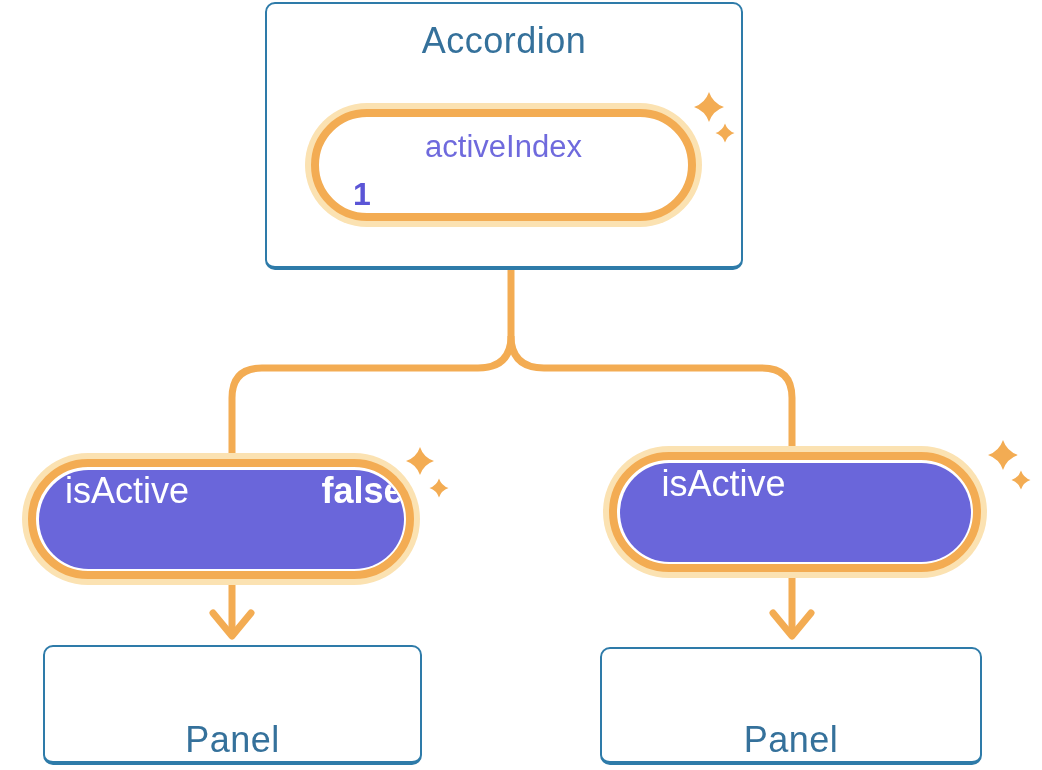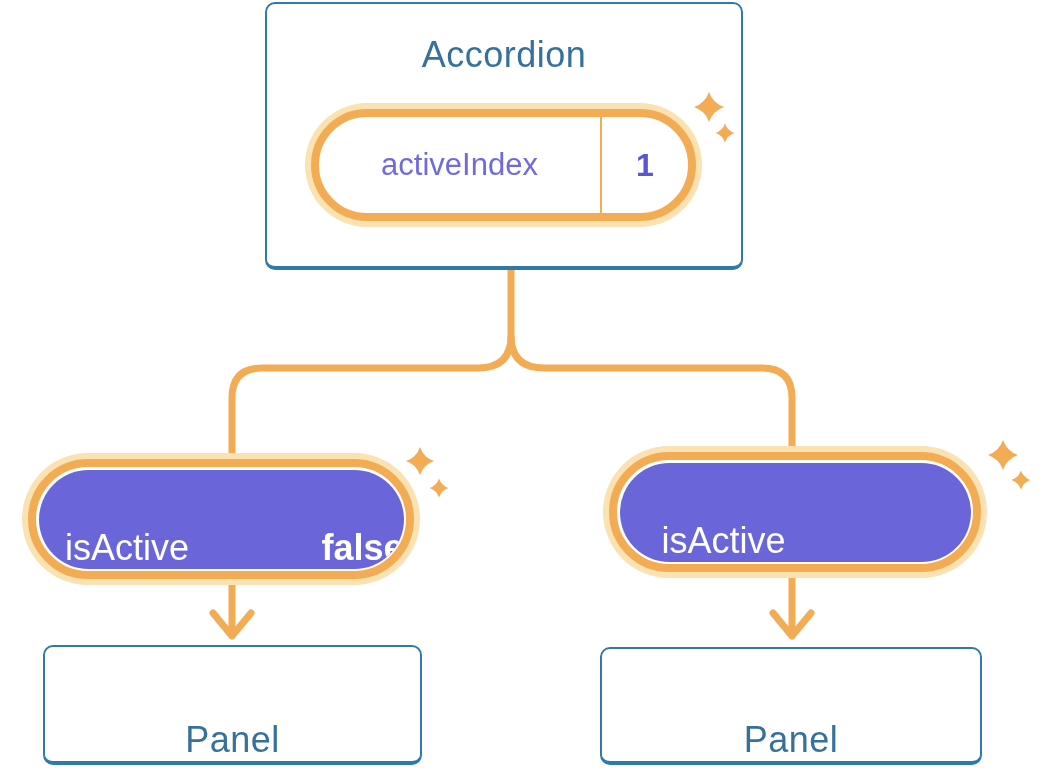--- a/index.html
+++ b/index.html
@@ -25,42 +25,42 @@
   .card{
     position:absolute;background:var(--white);
     border:2px solid var(--card-border);border-bottom-width:4px;
     border-radius:10px;box-sizing:border-box;z-index:2;
   }
   .card-title{
     color:var(--title);font-size:36px;font-weight:500;
     text-align:center;letter-spacing:0.5px;
   }
   #accordion-card{left:265px;top:2px;width:478px;height:268px;}
-  #accordion-card .card-title{margin-top:30px;}
+  #accordion-card .card-title{margin-top:16px;}
 
   .panel-card{display:flex;align-items:flex-end;justify-content:center;}
   #panel-left{left:43px;top:645px;width:379px;height:120px;}
   #panel-right{left:600px;top:647px;width:382px;height:118px;}
 
   .pill{
     position:absolute;box-sizing:border-box;z-index:3;
     border:8px solid var(--orange);border-radius:999px;
     box-shadow:0 0 0 6px var(--pale);background:var(--white);
   }
   
-  #state-pill{left:311px;top:109px;width:385px;height:112px;display:flex;align-items:stretch;overflow:hidden;}
+  #state-pill{left:311px;top:109px;width:385px;height:112px;display:flex;align-items:stretch;overflow:hidden;flex-direction:column;}
   #state-pill .seg{display:flex;align-items:center;justify-content:center;}
   #state-pill .seg.label{flex:1;color:var(--purple-label);font-size:31px;}
   #state-pill .divider{width:2px;background:var(--orange);}
   #state-pill .seg.value{width:86px;color:var(--purple-value);font-size:32px;font-weight:700;}
 
   
   .prop-pill .inner{
     position:absolute;inset:2.5px;background:var(--purple);
-    border-radius:999px;display:flex;align-items:flex-end;overflow:hidden;gap:28px;
+    border-radius:999px;display:flex;align-items:flex-start;overflow:hidden;gap:28px;
   }
   .prop-pill .seg{display:flex;align-items:center;justify-content:center;color:#fff;font-size:36px;}
   .prop-pill .seg.label{width:208px;}
   .prop-pill .divider{width:2.5px;background:#fff;}
   .prop-pill .seg.value{flex:1;font-weight:700;padding-left:48px;}
   #prop-pill-left{left:28px;top:459px;width:386px;height:120px;}
   #prop-pill-right{left:609px;top:452px;width:372px;height:120px;}
 </style>
 </head>
 <body>

